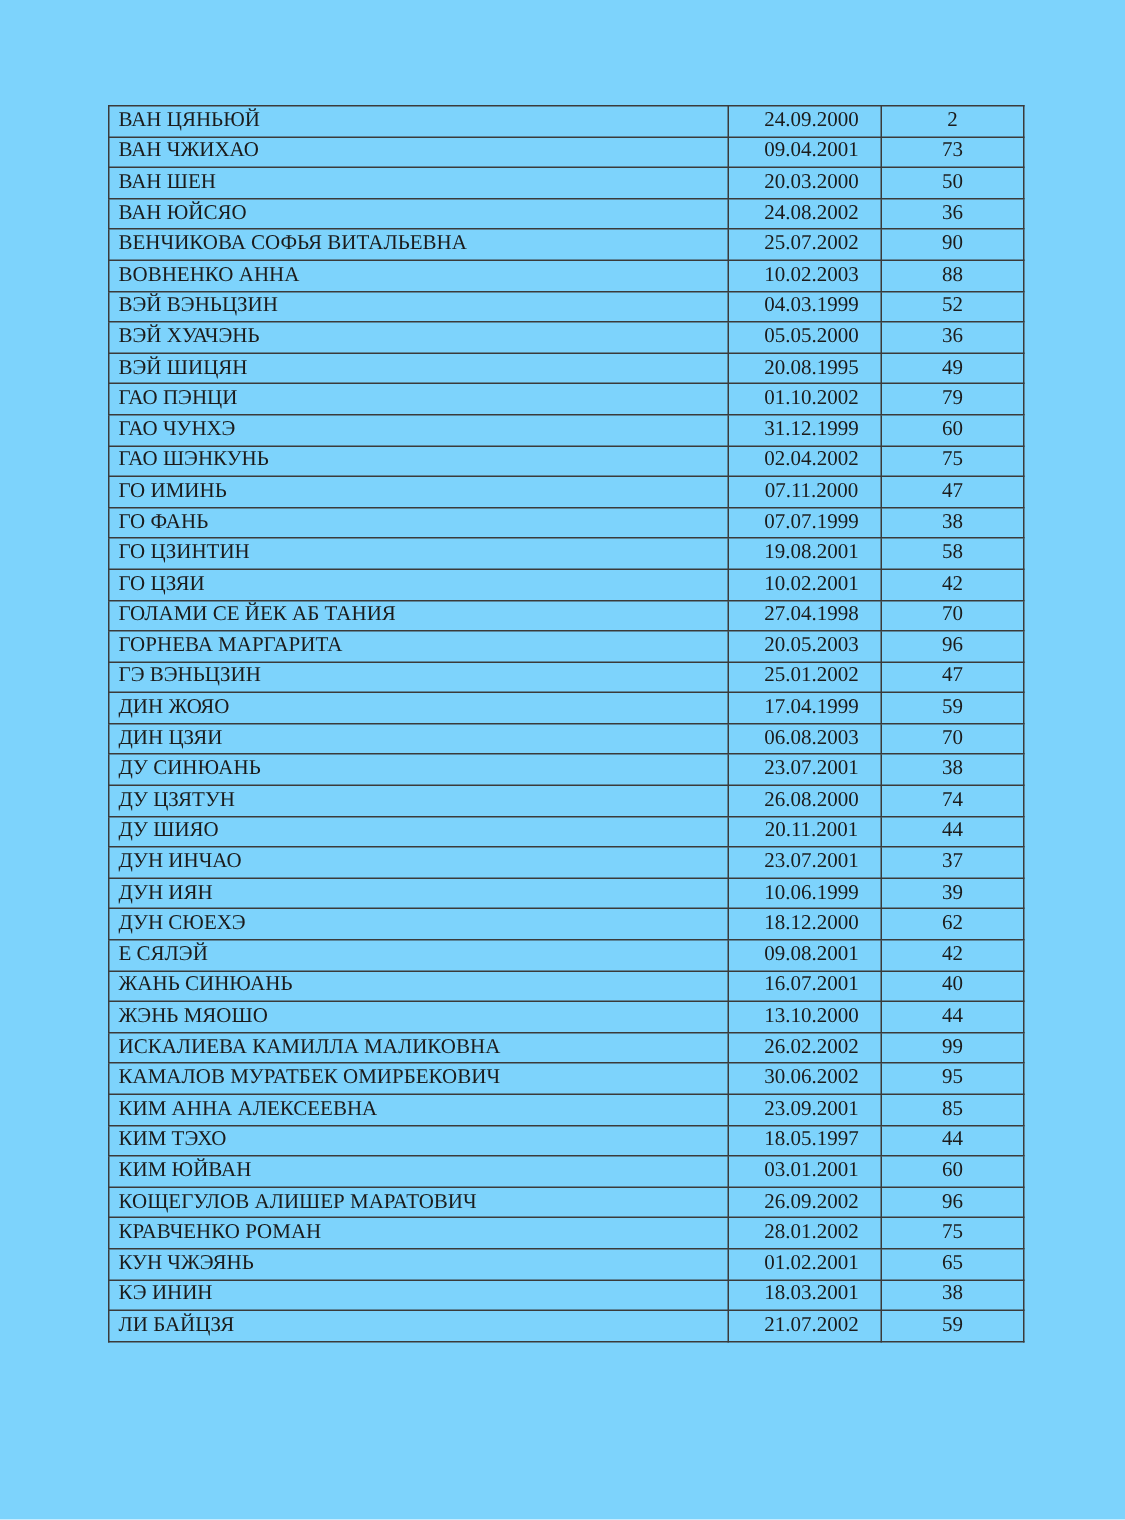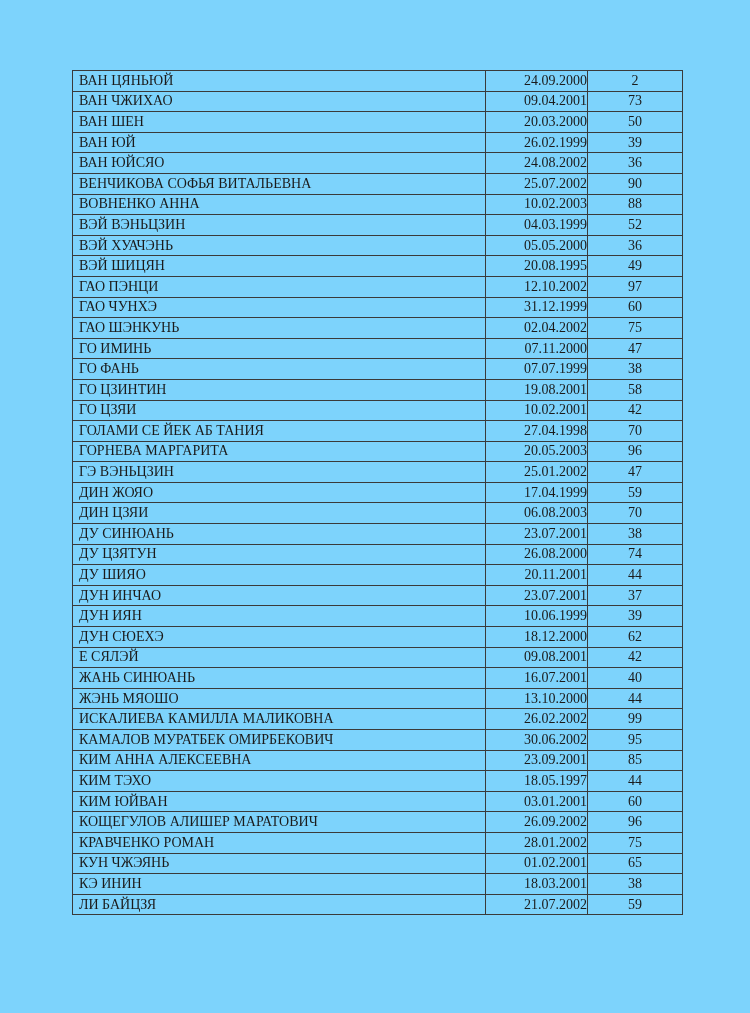--- a/index.html
+++ b/index.html
@@ -32,21 +32,21 @@
     height: 19.6px;
     padding: 0;
     font-size: 14px;
     line-height: 1;
     color: #1b1b1b;
     vertical-align: middle;
     white-space: nowrap;
     overflow: hidden;
   }
   td[data-name="name-cell"]  { padding-left: 6px; text-align: left; }
-  td[data-name="date-cell"]  { padding-left: 9px; text-align: right; }
+  td[data-name="date-cell"]  { padding-left: 9px; text-align: center; }
   td[data-name="score-cell"] { text-align: center; }
 </style>
 </head>
 <body>
 
 <div class="page" data-name="document-page">
   <table class="score-table" data-name="score-table">
     <colgroup>
       <col class="col-name">
       <col class="col-date">
@@ -62,25 +62,20 @@
           <td data-name="name-cell">ВАН ЧЖИХАО</td>
           <td data-name="date-cell">09.04.2001</td>
           <td data-name="score-cell">73</td>
         </tr>
         <tr data-name="table-row">
           <td data-name="name-cell">ВАН ШЕН</td>
           <td data-name="date-cell">20.03.2000</td>
           <td data-name="score-cell">50</td>
         </tr>
         <tr data-name="table-row">
-          <td data-name="name-cell">ВАН ЮЙ</td>
-          <td data-name="date-cell">26.02.1999</td>
-          <td data-name="score-cell">39</td>
-        </tr>
-        <tr data-name="table-row">
           <td data-name="name-cell">ВАН ЮЙСЯО</td>
           <td data-name="date-cell">24.08.2002</td>
           <td data-name="score-cell">36</td>
         </tr>
         <tr data-name="table-row">
           <td data-name="name-cell">ВЕНЧИКОВА СОФЬЯ ВИТАЛЬЕВНА</td>
           <td data-name="date-cell">25.07.2002</td>
           <td data-name="score-cell">90</td>
         </tr>
         <tr data-name="table-row">
@@ -98,22 +93,22 @@
           <td data-name="date-cell">05.05.2000</td>
           <td data-name="score-cell">36</td>
         </tr>
         <tr data-name="table-row">
           <td data-name="name-cell">ВЭЙ ШИЦЯН</td>
           <td data-name="date-cell">20.08.1995</td>
           <td data-name="score-cell">49</td>
         </tr>
         <tr data-name="table-row">
           <td data-name="name-cell">ГАО ПЭНЦИ</td>
-          <td data-name="date-cell">12.10.2002</td>
-          <td data-name="score-cell">97</td>
+          <td data-name="date-cell">01.10.2002</td>
+          <td data-name="score-cell">79</td>
         </tr>
         <tr data-name="table-row">
           <td data-name="name-cell">ГАО ЧУНХЭ</td>
           <td data-name="date-cell">31.12.1999</td>
           <td data-name="score-cell">60</td>
         </tr>
         <tr data-name="table-row">
           <td data-name="name-cell">ГАО ШЭНКУНЬ</td>
           <td data-name="date-cell">02.04.2002</td>
           <td data-name="score-cell">75</td>

